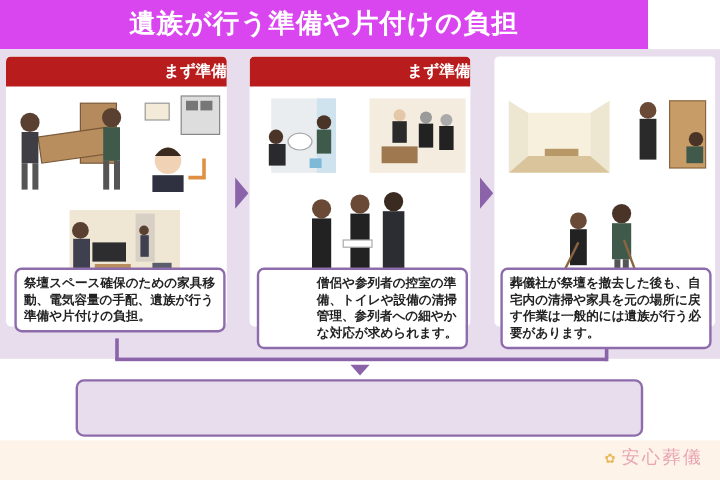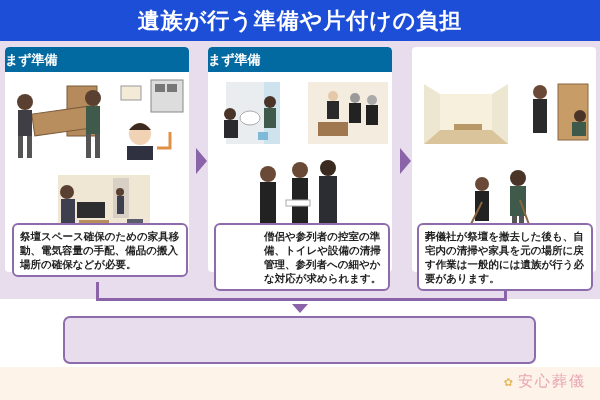--- a/index.html
+++ b/index.html
@@ -1,23 +1,23 @@
 <!DOCTYPE html>
 <html><head>
 <meta charset="utf-8">
 <style>
   * { box-sizing: border-box; margin: 0; padding: 0; }
   body { width: 600px; height: 400px; overflow: hidden; background: #ffffff;
          font-family: "DejaVu Sans", "Liberation Sans", sans-serif; position: relative; }
-  .title-bar { position: absolute; left: 0; top: 0; width: 600px; height: 41px; background: #1d4ed8;
+  .title-bar { position: absolute; left: 0; top: 0; width: 540px; height: 41px; background: #d946ef;
                color: #fff; font-size: 22px; font-weight: bold; text-align: center; line-height: 41px; letter-spacing: 1px; }
   .panels-bg { position: absolute; left: 0; top: 41px; width: 600px; height: 258px; background: #e7dded; }
   .panel { position: absolute; top: 47px; width: 184px; height: 225px; background: #fff; border-radius: 4px; overflow: hidden; }
-  .panel-header { height: 25px; background: #0369a1; color: #fff; font-weight: bold; font-size: 13px;
-                  text-align: left; line-height: 25px; border-radius: 4px 4px 0 0; }
+  .panel-header { height: 25px; background: #b91c1c; color: #fff; font-weight: bold; font-size: 13px;
+                  text-align: right; line-height: 25px; border-radius: 4px 4px 0 0; }
   .illus { position: absolute; left: 0; top: 25px; width: 100%; height: 200px; }
   .desc-box { position: absolute; top: 223px; width: 176px; background: #fff; border: 2px solid #8e6cac;
               border-radius: 6px; padding: 4px 6px; font-size: 10.5px; line-height: 14px; color: #222; font-weight: bold; z-index: 3; }
   .arrow-right { position: absolute; top: 148px; width: 0; height: 0; border-top: 13px solid transparent;
                  border-bottom: 13px solid transparent; border-left: 11px solid #8a63a9; }
   .connector { position: absolute; background: #8a63a9; z-index: 2; }
   .arrow-down { position: absolute; left: 292px; top: 304px; width: 0; height: 0; border-left: 8px solid transparent;
                 border-right: 8px solid transparent; border-top: 9px solid #8a63a9; }
   .summary { position: absolute; left: 63px; top: 316px; width: 473px; height: 48px; background: #e7dded;
              border: 2px solid #8e6cac; border-radius: 7px; text-align: center; font-size: 12.5px; line-height: 20px;
@@ -128,21 +128,21 @@
     <rect x="44" y="162" width="16" height="6" fill="#d4b07a"></rect>
     <circle cx="106" cy="106" r="8" fill="#4a3428"></circle>
     <rect x="98" y="114" width="16" height="30" fill="#3f5a4a"></rect>
     <rect x="100" y="144" width="5" height="20" fill="#555"></rect>
     <rect x="107" y="144" width="5" height="20" fill="#555"></rect>
     <line x1="108" y1="128" x2="122" y2="166" stroke="#8a6640" stroke-width="2"></line>
     <rect x="124" y="156" width="14" height="10" fill="#7fb9d8"></rect>
   </svg>
 </div>
 
-<div class="desc-box" style="left:12px;">祭壇スペース確保のための家具移動、電気容量の手配、備品の搬入場所の確保などが必要。</div>
+<div class="desc-box" style="left:12px;">祭壇スペース確保のための家具移動、電気容量の手配、遺族が行う準備や片付けの負担。</div>
 <div class="desc-box" style="left:214px;padding-left:48px;">僧侶や参列者の控室の準備、トイレや設備の清掃管理、参列者への細やかな対応が求められます。</div>
 <div class="desc-box" style="left:417px;">葬儀社が祭壇を撤去した後も、自宅内の清掃や家具を元の場所に戻す作業は一般的には遺族が行う必要があります。</div>
 
 <div class="connector" style="left:96px; top:282px; width:3px; height:18px;"></div>
 <div class="connector" style="left:96px; top:298px; width:410px; height:3px;"></div>
 <div class="connector" style="left:504px; top:290px; width:3px; height:11px;"></div>
 <div class="arrow-down"></div>
 
 <div class="summary">
 </div>

